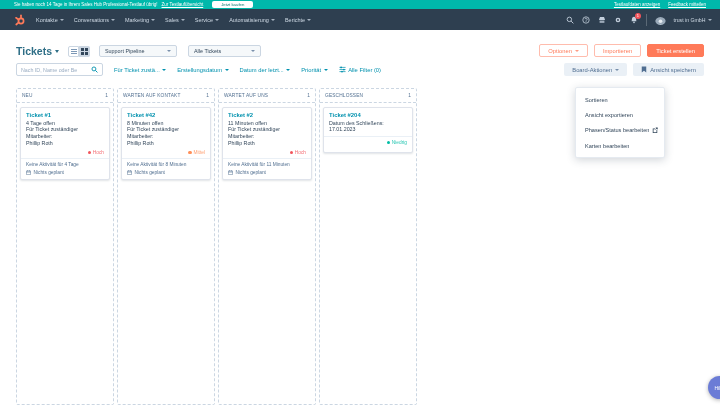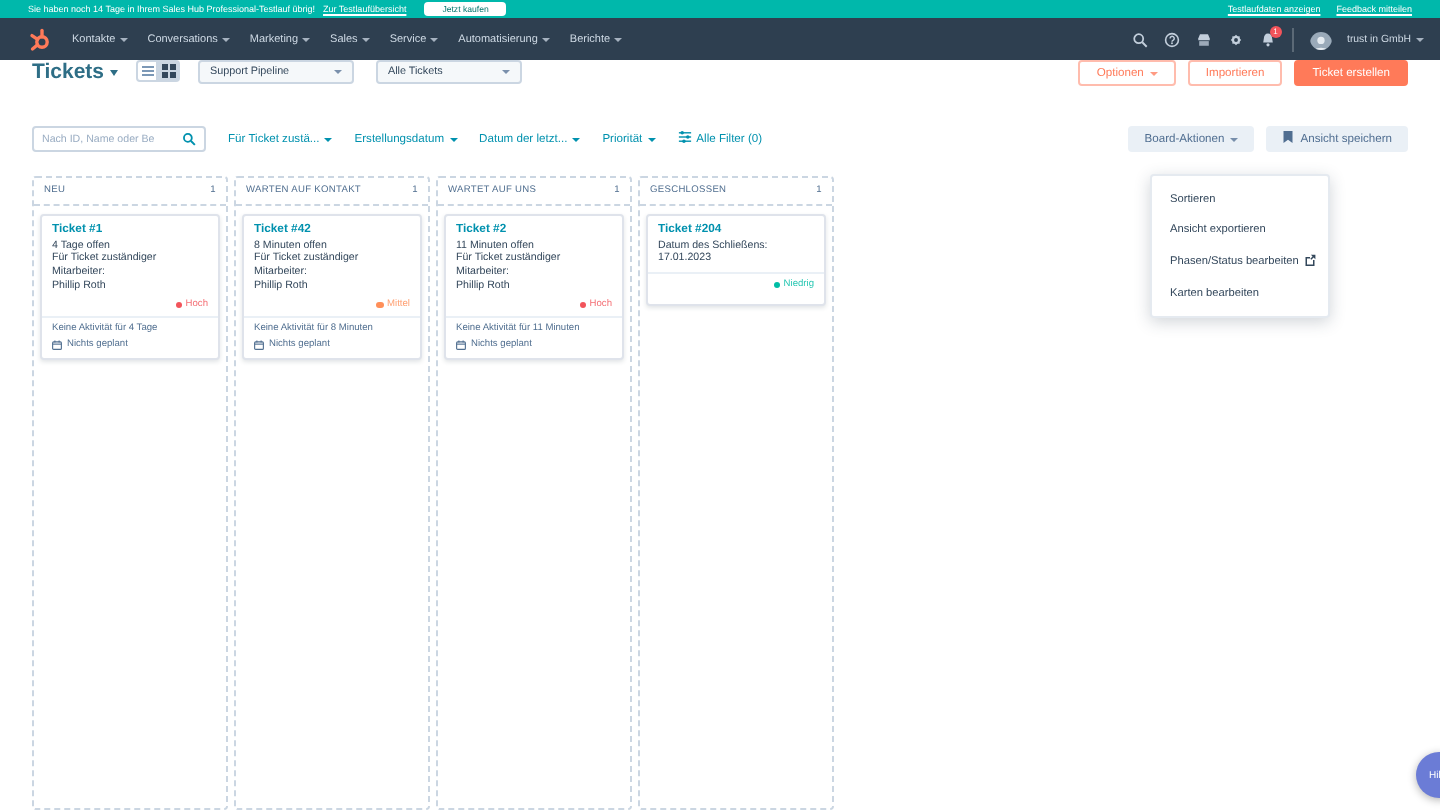--- a/index.html
+++ b/index.html
@@ -21,21 +21,21 @@
   .nav-right { margin-left:auto; display:flex; align-items:center; gap:8px; }
   .nav-ic { width:8px; height:8px; color:#c3cfdc; display:flex; align-items:center; justify-content:center; cursor:pointer; }
   .nav-ic svg { width:8px; height:8px; }
   .bell-wrap { position:relative; }
   .nav-badge { position:absolute; top:-3px; right:-3.5px; background:#f2545b; color:#fff; border-radius:4px; min-width:6.5px; height:6.5px; font-size:4px; display:flex; align-items:center; justify-content:center; padding:0 1px; }
   .nav-divider { width:1px; height:12px; background:rgba(255,255,255,.22); }
   .avatar { width:11px; height:11px; border-radius:50%; overflow:hidden; flex:0 0 11px; cursor:pointer; }
   .account { display:flex; align-items:center; gap:2.5px; font-size:5.2px; cursor:pointer; }
 
   
-  .toolbar { height:27px; flex:0 0 27px; display:flex; align-items:flex-start; padding:0 16px; gap:9px; }
+  .toolbar { height:27px; flex:0 0 27px; display:flex; align-items:flex-end; padding:0 16px; gap:9px; }
   .page-title { display:flex; align-items:center; gap:3px; font-size:10.5px; font-weight:bold; color:#2e6e86; cursor:pointer; }
   .page-title .caret { border-top-width:3px; border-left-width:2.6px; border-right-width:2.6px; opacity:1; }
   .view-toggle { display:flex; }
   .toggle-btn { width:11px; height:11px; border:1px solid #cbd6e2; background:#fff; display:flex; align-items:center; justify-content:center; cursor:pointer; }
   .toggle-btn.left { border-radius:2px 0 0 2px; }
   .toggle-btn.right { border-radius:0 2px 2px 0; border-left:none; }
   .toggle-btn.active { background:#cbd6e2; }
   .ic-list { display:flex; flex-direction:column; gap:1px; }
   .ic-list i { width:6px; height:1px; background:#7c98b6; display:block; }
   .ic-grid { display:grid; grid-template-columns:3px 3px; gap:1px; }

